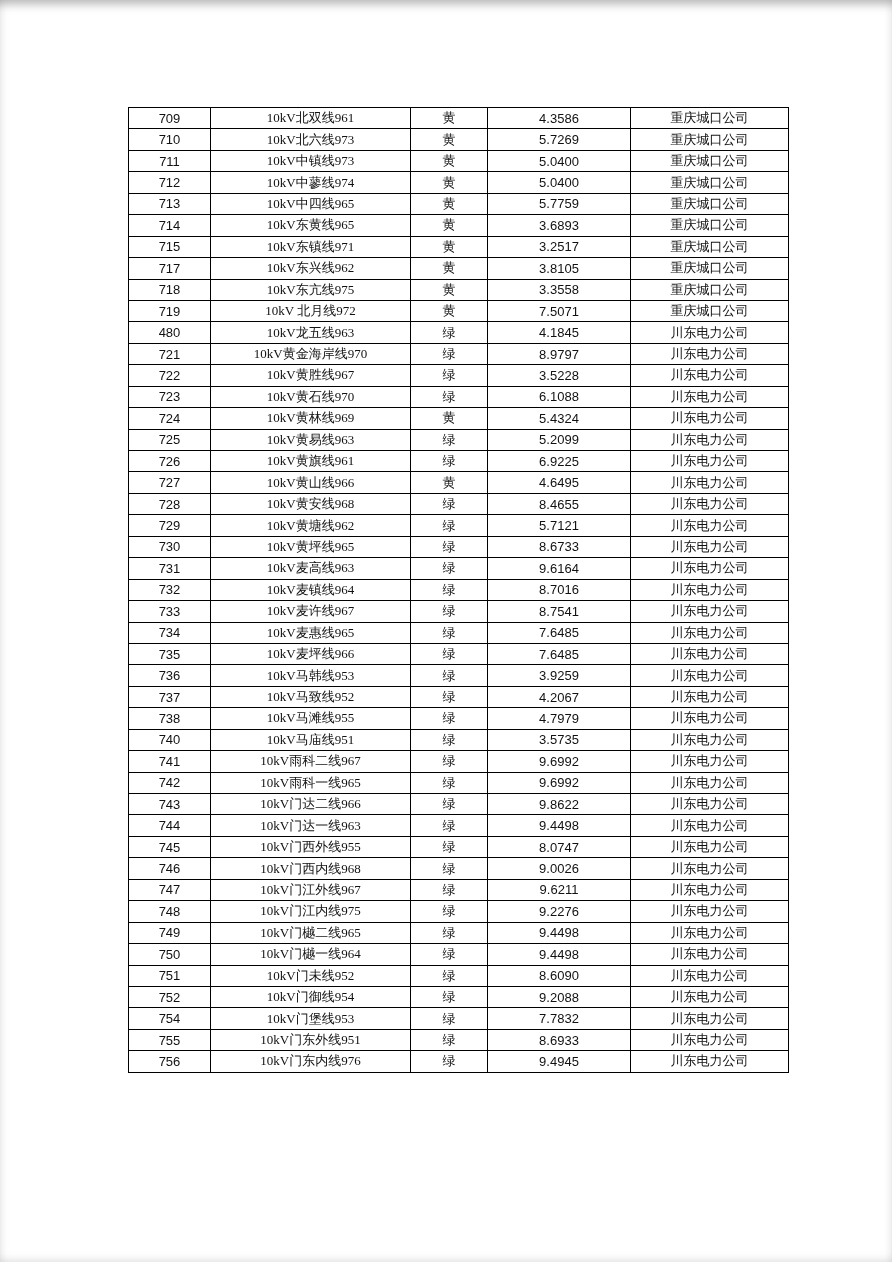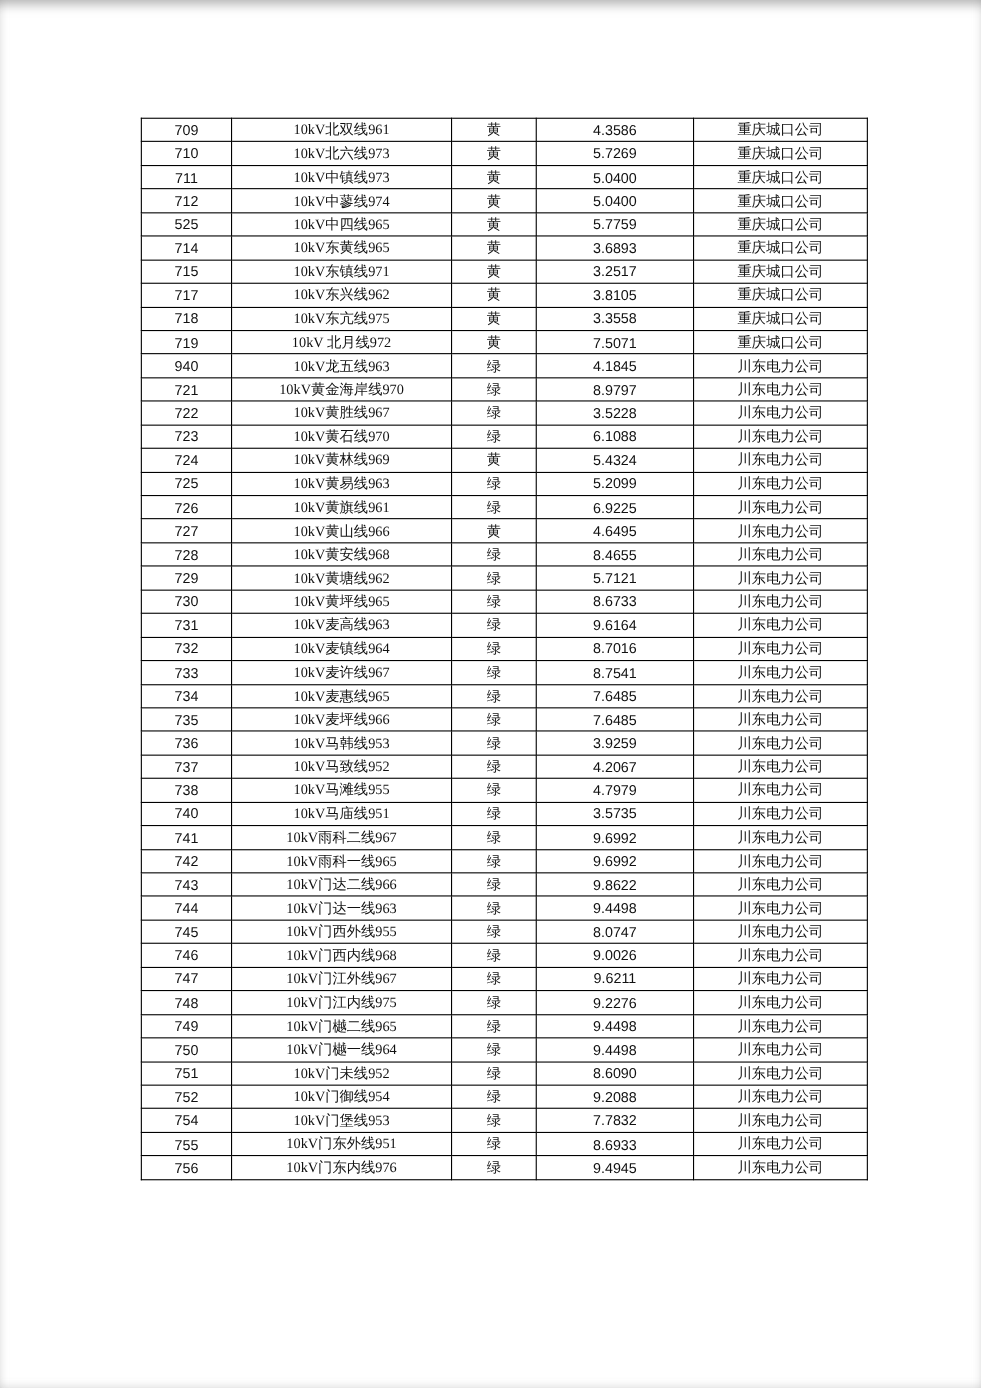--- a/index.html
+++ b/index.html
@@ -73,21 +73,21 @@
           <td class="col-company">重庆城口公司</td>
         </tr>
         <tr>
           <td class="col-no">712</td>
           <td class="col-line">10kV中蓼线974</td>
           <td class="col-status">黄</td>
           <td class="col-value">5.0400</td>
           <td class="col-company">重庆城口公司</td>
         </tr>
         <tr>
-          <td class="col-no">525</td>
+          <td class="col-no">713</td>
           <td class="col-line">10kV中四线965</td>
           <td class="col-status">黄</td>
           <td class="col-value">5.7759</td>
           <td class="col-company">重庆城口公司</td>
         </tr>
         <tr>
           <td class="col-no">714</td>
           <td class="col-line">10kV东黄线965</td>
           <td class="col-status">黄</td>
           <td class="col-value">3.6893</td>
@@ -115,21 +115,21 @@
           <td class="col-company">重庆城口公司</td>
         </tr>
         <tr>
           <td class="col-no">719</td>
           <td class="col-line">10kV 北月线972</td>
           <td class="col-status">黄</td>
           <td class="col-value">7.5071</td>
           <td class="col-company">重庆城口公司</td>
         </tr>
         <tr>
-          <td class="col-no">940</td>
+          <td class="col-no">480</td>
           <td class="col-line">10kV龙五线963</td>
           <td class="col-status">绿</td>
           <td class="col-value">4.1845</td>
           <td class="col-company">川东电力公司</td>
         </tr>
         <tr>
           <td class="col-no">721</td>
           <td class="col-line">10kV黄金海岸线970</td>
           <td class="col-status">绿</td>
           <td class="col-value">8.9797</td>

